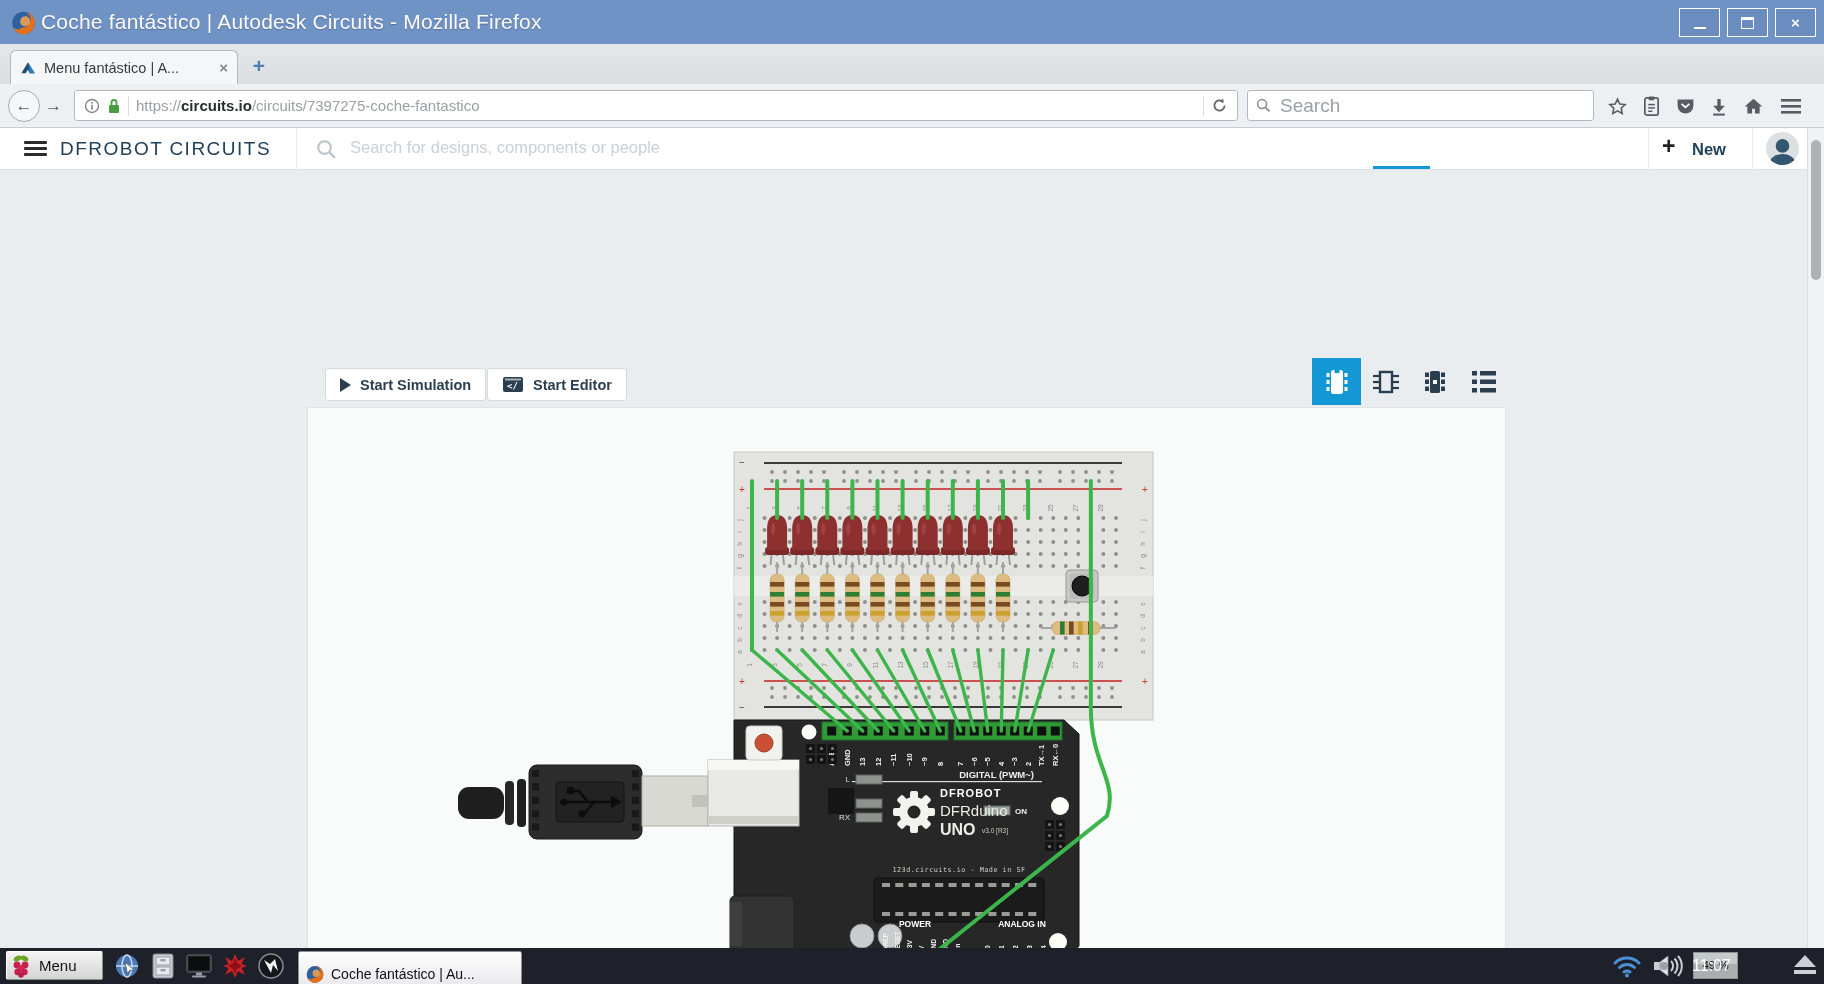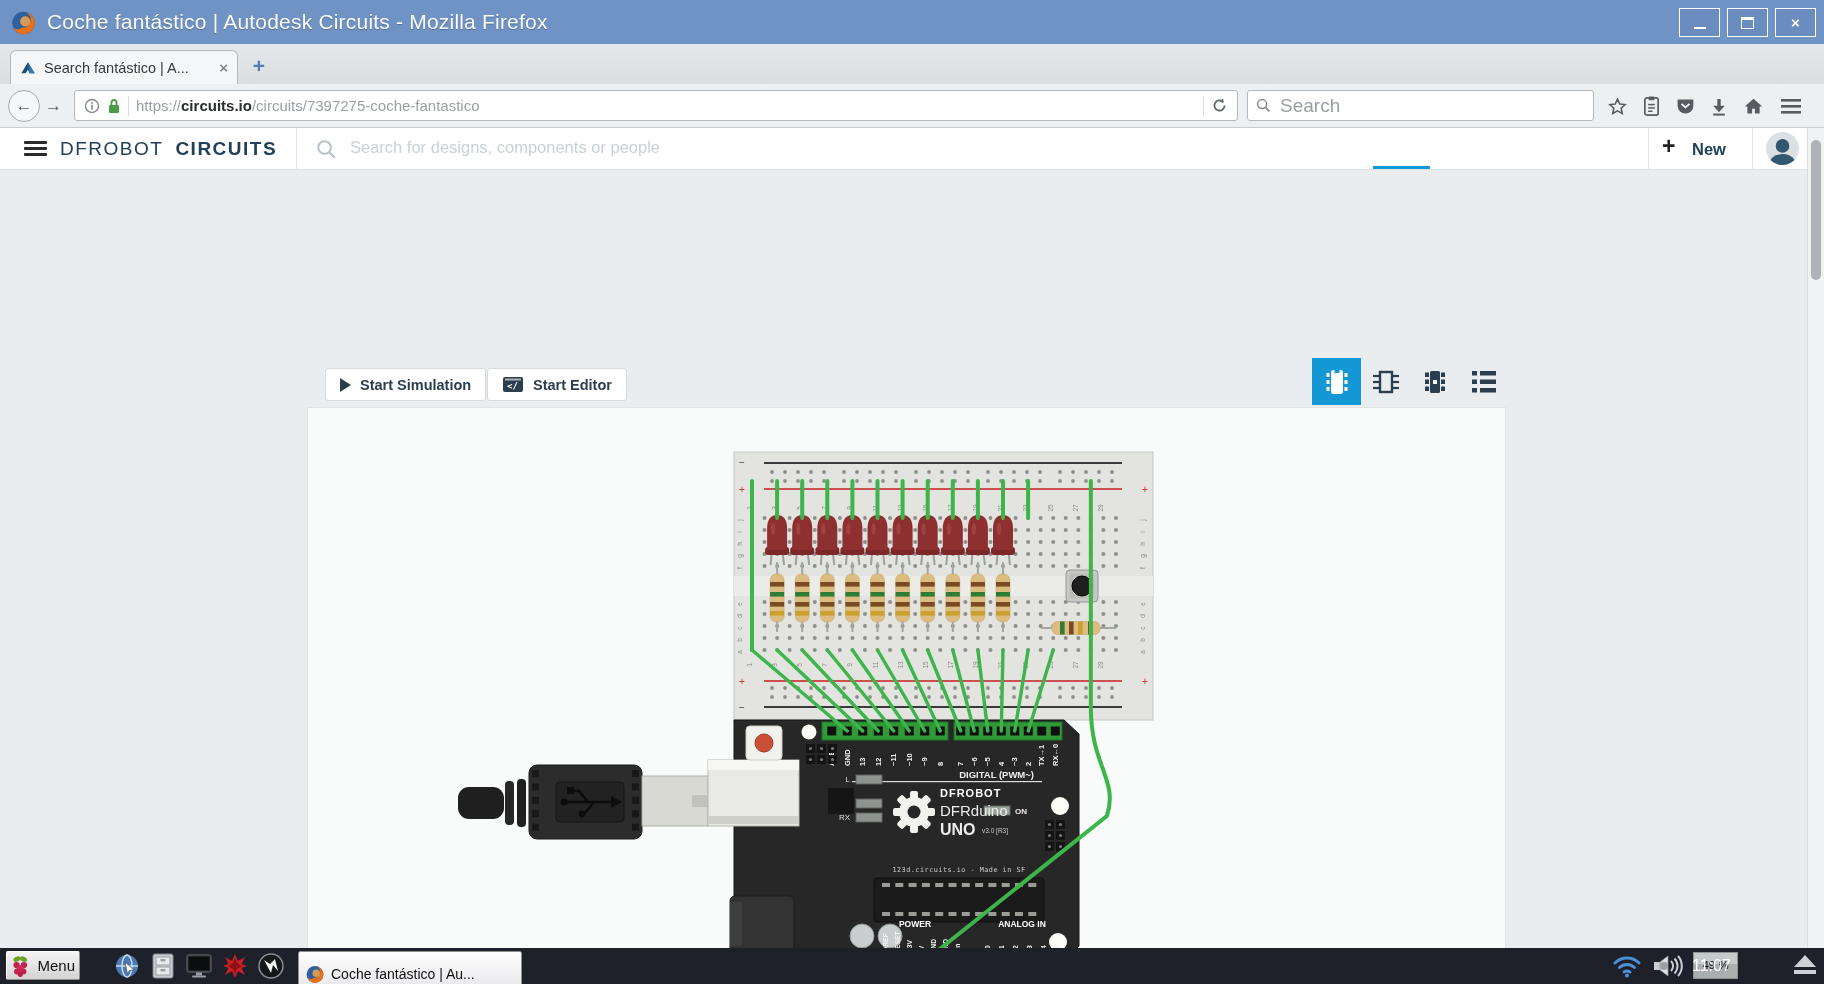--- a/index.html
+++ b/index.html
@@ -2,21 +2,21 @@
 <html><head>
 <meta charset="utf-8">
 <style>
   html,body{margin:0;padding:0}
   body{width:1824px;height:984px;overflow:hidden;position:relative;
        font-family:"Liberation Sans",sans-serif;background:#10131a}
   .abs{position:absolute}
   
   #titlebar{left:0;top:0;width:1824px;height:44px;background:#7093c6;display:flex;align-items:center}
   #titlebar .fx{margin-left:10px}
-  #win-title{color:#fdfdfd;font-size:21px;margin-left:10px;text-shadow:0 1px 1px rgba(0,0,0,.25);letter-spacing:.2px}
+  #win-title{color:#fdfdfd;font-size:21px;margin-left:4px;text-shadow:0 1px 1px rgba(0,0,0,.25);letter-spacing:.2px}
   #winbtns{position:absolute;right:8px;top:8px;display:flex;gap:7px}
   .winbtn{width:39px;height:27px;border:1px solid #fff;background:#6b8cbe;display:flex;align-items:center;justify-content:center;cursor:default}
   .winbtn .min{width:12px;height:2px;background:#fff;margin-top:10px}
   .winbtn .max{width:11px;height:8px;border:1px solid #fff;border-top-width:3px}
   .winbtn .cls{color:#fff;font-size:15px;font-weight:bold;line-height:1}
   
   #tabbar{left:0;top:44px;width:1824px;height:40px;background:linear-gradient(#e4e8eb,#dadee1);border-bottom:1px solid #c2c6c9}
   #tab{position:absolute;left:10px;top:6px;width:228px;height:34px;background:#f5f6f7;border:1px solid #b4b8bc;border-bottom:none;border-radius:6px 6px 0 0;display:flex;align-items:center;padding:0 9px;gap:8px;box-sizing:border-box}
   #tab .ttl{font-size:14.5px;color:#38393a;white-space:nowrap;overflow:hidden;flex:1}
   #tab .x{color:#85898d;font-size:15px;font-weight:bold}
@@ -34,41 +34,41 @@
   #searchfield input{border:none;outline:none;background:transparent;font-family:"Liberation Sans",sans-serif;font-size:19px;color:#444;width:280px}
   #searchfield input::placeholder{color:#9aa0a5}
   .navicon{top:11px;width:22px;height:22px;display:flex;align-items:center;justify-content:center}
   
   #appheader{left:0;top:128px;width:1824px;height:41px;background:#fff;border-bottom:1px solid #dfe2e4}
   .bars, .bars::before, .bars::after{display:block;width:23px;height:3px;background:#2b2b2b;border-radius:1px}
   .bars{position:relative}
   .bars::before,.bars::after{content:"";position:absolute;left:0}
   .bars::before{top:6px}.bars::after{top:12px}
   #brand{left:60px;top:138px;font-size:19px;letter-spacing:1.5px;color:#21415a}
-  #brand .b{font-weight:bold;margin-left:12px}
+  #brand .b{font-weight:normal;margin-left:6px}
   .hdiv{top:128px;width:1px;height:41px;background:#e5e8ea}
   #hdr-search-input{left:348px;top:137px;width:520px;border:none;outline:none;font-family:"Liberation Sans",sans-serif;font-size:16.5px;color:#555;background:transparent}
   #hdr-search-input::placeholder{color:#c7d1d6}
   #plus-glyph{left:1662px;top:133px;font-size:23px;font-weight:bold;color:#222}
   #new-label{left:1692px;top:140px;font-size:16.5px;font-weight:bold;color:#21415a}
   #avatar{left:1766px;top:132px;width:33px;height:33px;border-radius:50%;background:#dce0e3;overflow:hidden;display:flex;align-items:flex-end;justify-content:center}
   #nav-indicator{left:1373px;top:166px;width:57px;height:3px}
   
   #content{left:0;top:170px;width:1824px;height:778px;background:#e9edef}
   #panel{left:307px;top:237px;width:1199px;height:624px;background:#f8fbf9;border:1px solid #e0e5e4;box-sizing:border-box}
   .toolbtn{top:198px;height:33px;background:#fff;border:1px solid #d5dadb;border-radius:3px;display:flex;align-items:center;gap:9px;padding:0 14px;font-size:14.5px;font-weight:bold;color:#2b3e50;box-sizing:border-box}
   .play{width:0;height:0;border-left:11px solid #2b3e50;border-top:7px solid transparent;border-bottom:7px solid transparent}
   #viewtabs{left:1312px;top:188px;display:flex}
   .viewcell{width:49px;height:47px;display:flex;align-items:center;justify-content:center}
   
   #scrollbar{right:0;top:128px;width:17px;height:820px;background:#f1f2f4;border-left:1px solid #dadcdf;box-sizing:border-box}
   #scrollthumb{position:absolute;left:3px;top:12px;width:10px;height:140px;background:#aeb2b6;border-radius:5px}
   
   #taskbar{left:0;top:948px;width:1824px;height:36px;background:#1e202a}
-  #menubtn{left:6px;top:3px;height:29px;width:74px;background:linear-gradient(#f4f4f4,#d4d4d4);border:1px solid #8f8f8f;border-top-color:#fff;border-left-color:#fff;border-radius:2px;display:flex;align-items:center;gap:8px;padding:0 4px;box-sizing:border-box}
+  #menubtn{left:6px;top:3px;height:29px;width:97px;background:linear-gradient(#f4f4f4,#d4d4d4);border:1px solid #8f8f8f;border-top-color:#fff;border-left-color:#fff;border-radius:2px;display:flex;align-items:center;gap:8px;padding:0 4px;box-sizing:border-box}
   #menubtn span{font-size:15px;color:#111}
   .tbicon{top:4px;width:30px;height:28px;display:flex;align-items:center;justify-content:center}
   #taskbtn{left:298px;top:3px;width:224px;height:46px;background:linear-gradient(#fdfdfd,#e4e4e8);border:1px solid #909090;border-radius:2px;display:flex;align-items:center;gap:6px;padding:0 6px;box-sizing:border-box}
   #taskbtn span{font-size:14px;color:#111;white-space:nowrap;overflow:hidden}
   #cpubox{left:1693px;top:4px;width:45px;height:27px;background:#c5cacA;border:1px solid #8d9393;box-sizing:border-box}
   #cpubox .graph{position:absolute;left:0;bottom:0;width:100%;height:55%;background:#a9aeae}
   #cpubox .val{position:absolute;left:0;top:6px;width:100%;text-align:center;font-size:11.5px;color:#111}
   #clock{left:1692px;top:0;width:50px;height:36px;line-height:36px;color:#fff;font-size:16px}
   #eject{left:1794px;top:7px}
   #eject .tri{width:0;height:0;border-left:11px solid transparent;border-right:11px solid transparent;border-bottom:12px solid #ccd1d5}
@@ -97,21 +97,21 @@
       </div>
   </div>
 </div>
 
 <div id="tabbar" class="abs">
   <div id="tab">
     <svg width="16" height="16" viewBox="0 0 24 24">
       <path d="M2 20 L12 3.5 L22 20 H14.6 L11.8 14.6 L8.4 20 Z" fill="#1f4e73"></path>
       <path d="M12 3.5 L22 20 H14.6 Z" fill="#2d7fb8"></path>
     </svg>
-    <span class="ttl">Search fantástico | A...</span>
+    <span class="ttl">Menu fantástico | A...</span>
     <span class="x">×</span>
   </div>
   <div id="newtab">+</div>
 </div>
 
 <div id="navbar" class="abs">
   <div id="backbtn" class="abs">
       <span class="navarrow">←</span>
     </div>
   <div id="fwdbtn" class="abs navarrow">→</div>

